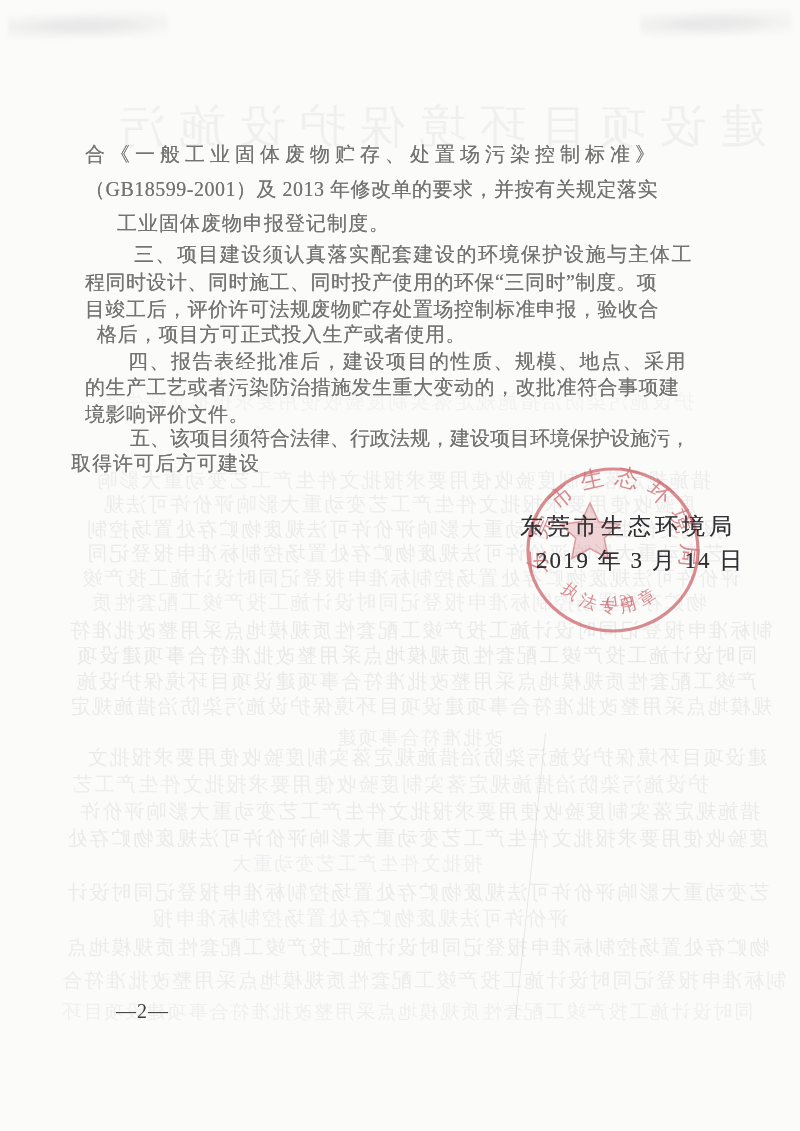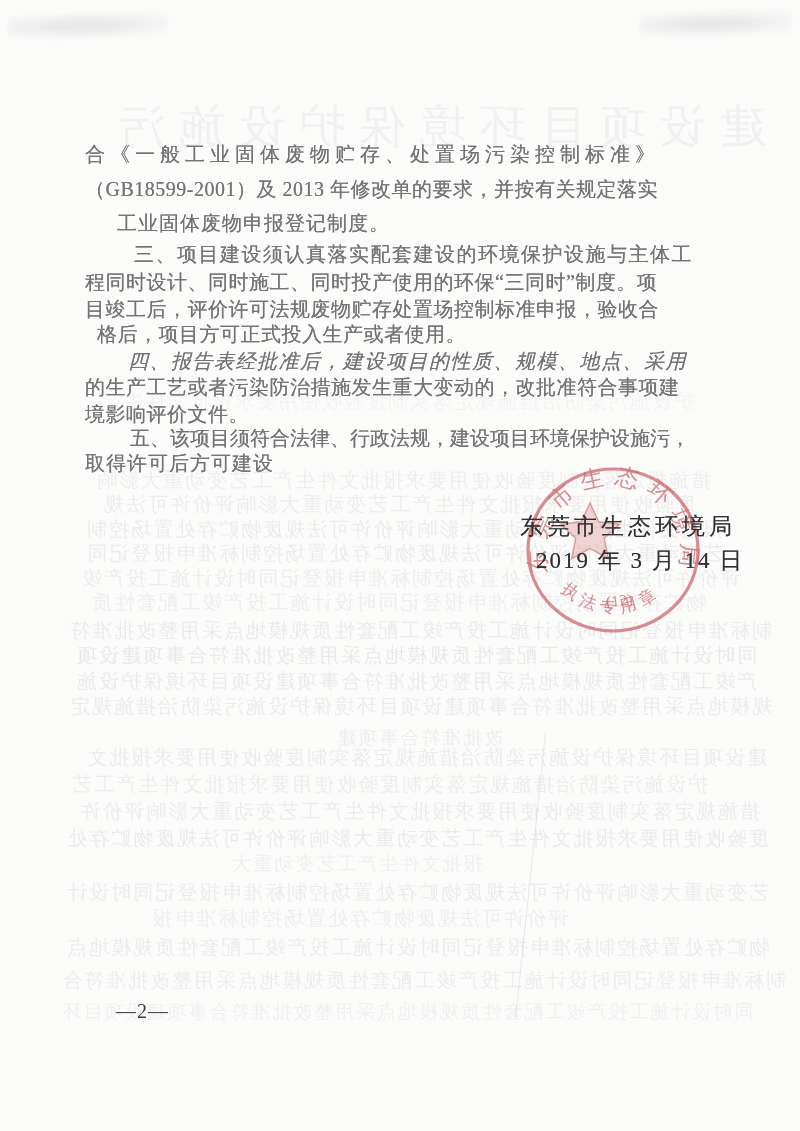--- a/index.html
+++ b/index.html
@@ -109,25 +109,25 @@
     </div>
 
   <div id="text-layer">
       <div class="text-line" style="left: 85px; top: 141px; letter-spacing: 5px;">合《一般工业固体废物贮存、处置场污染控制标准》</div>
       <div class="text-line" style="left: 85px; top: 176px; letter-spacing: 0.5px;">（GB18599-2001）及 2013 年修改单的要求，并按有关规定落实</div>
       <div class="text-line" style="left: 85px; top: 210px; letter-spacing: 1px; margin-left: 32px;">工业固体废物申报登记制度。</div>
       <div class="text-line" style="left: 122px; top: 241px; letter-spacing: 1.5px; margin-left: 12px;">三、项目建设须认真落实配套建设的环境保护设施与主体工</div>
       <div class="text-line" style="left: 85px; top: 269px; letter-spacing: 0.5px;">程同时设计、同时施工、同时投产使用的环保“三同时”制度。项</div>
       <div class="text-line" style="left: 85px; top: 296px; letter-spacing: 0.5px;">目竣工后，评价许可法规废物贮存处置场控制标准申报，验收合</div>
       <div class="text-line" style="left: 85px; top: 321px; letter-spacing: 0.5px; margin-left: 12px;">格后，项目方可正式投入生产或者使用。</div>
-      <div class="text-line" style="left: 128px; top: 348px; letter-spacing: 1.5px; font-style: italic;">四、报告表经批准后，建设项目的性质、规模、地点、采用</div>
+      <div class="text-line" style="left: 128px; top: 348px; letter-spacing: 1.5px;">四、报告表经批准后，建设项目的性质、规模、地点、采用</div>
       <div class="text-line" style="left: 85px; top: 374px; letter-spacing: 0.5px;">的生产工艺或者污染防治措施发生重大变动的，改批准符合事项建</div>
       <div class="text-line" style="left: 85px; top: 401px; letter-spacing: 0.5px;">境影响评价文件。</div>
       <div class="text-line" style="left: 130px; top: 425px; letter-spacing: 0px;">五、该项目须符合法律、行政法规，建设项目环境保护设施污，</div>
-      <div class="text-line" style="left: 85px; top: 450px; letter-spacing: 1px; font-family: Liberation Mono, monospace;">取得许可后方可建设</div>
+      <div class="text-line" style="left: 71px; top: 450px; letter-spacing: 1px; font-family: Liberation Mono, monospace;">取得许可后方可建设</div>
     </div>
 
   <svg class="seal" viewBox="0 0 190 185">
     <ellipse cx="93" cy="90" rx="85" ry="81" fill="none" stroke="#c9595f" stroke-width="3.2" opacity="0.8"></ellipse>
     <polygon points="70,43 78.8,61.7 99.5,64.2 84.3,78.3 88.3,98.6 70,88.5 51.7,98.6 55.7,78.3 40.5,64.2 61.2,61.7" fill="rgba(205,95,100,0.30)" stroke="rgba(198,82,88,0.6)" stroke-width="1.5"></polygon>
     <defs>
       <path id="seal-top-arc" d="M 30 118 A 68 68 0 1 1 156 118" fill="none"></path>
       <path id="seal-bottom-arc" d="M 36 124 A 72 72 0 0 0 158 112" fill="none"></path>
     </defs>
     <text font-size="23" fill="#c9595f" opacity="0.8" letter-spacing="9">

